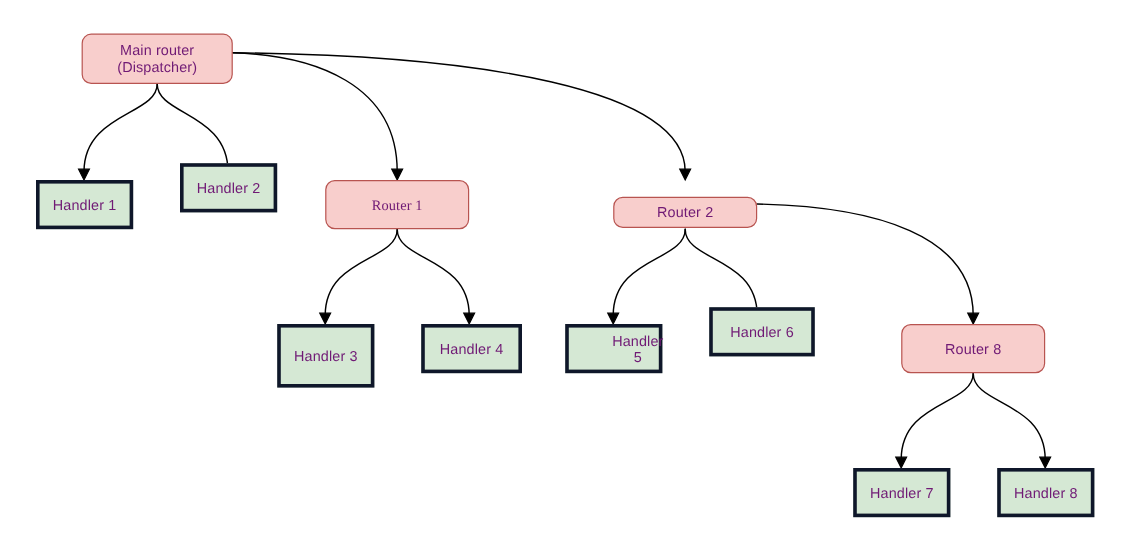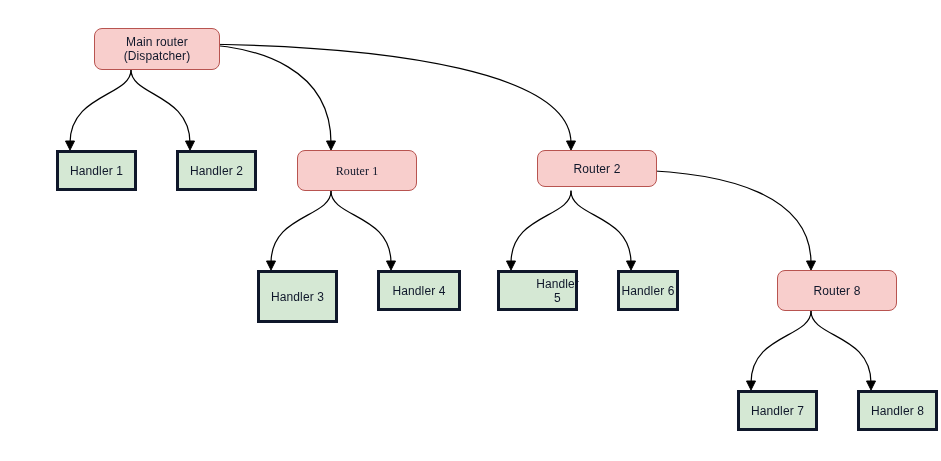--- a/index.html
+++ b/index.html
@@ -29,24 +29,23 @@
   }
   .node {
     position: absolute;
     box-sizing: border-box;
     display: flex;
     align-items: center;
     justify-content: center;
     text-align: center;
     font-size: 12px;
     line-height: 14px;
-    color: #0f172a;
+    color: #701a75;
     letter-spacing: 0.1px;
     cursor: pointer;
-    margin-left: 26px;
   }
   .node-router {
     background: #f8cecc;
     border: 1px solid #b85450;
     border-radius: 8px;
   }
   .node-handler {
     background: #d5e8d4;
     border: 3px solid #0f172a;
     border-radius: 0;
@@ -107,39 +106,39 @@
       </g>
     </svg>
   <div id="node-layer">
       <div class="node node-router" style="left: 68px; top: 28px; width: 126px; height: 42px;">
         <span class="node-label">Main router
 (Dispatcher)</span>
       </div>
       <div class="node node-handler" style="left: 30px; top: 150px; width: 81px; height: 41px;">
         <span class="node-label">Handler 1</span>
       </div>
-      <div class="node node-handler" style="left: 150px; top: 150px; width: 81px; height: 41px;">
+      <div class="node node-handler" style="left: 150px; top: 136px; width: 81px; height: 41px;">
         <span class="node-label">Handler 2</span>
       </div>
       <div class="node node-router" style="left: 271px; top: 150px; width: 120px; height: 41px; font-family: Liberation Serif, serif;">
         <span class="node-label">Router 1</span>
       </div>
-      <div class="node node-router" style="left: 511px; top: 150px; width: 120px; height: 37px;">
+      <div class="node node-router" style="left: 511px; top: 164px; width: 120px; height: 26px;">
         <span class="node-label">Router 2</span>
       </div>
       <div class="node node-handler" style="left: 231px; top: 270px; width: 81px; height: 53px;">
         <span class="node-label">Handler 3</span>
       </div>
       <div class="node node-handler" style="left: 351px; top: 270px; width: 84px; height: 41px;">
         <span class="node-label">Handler 4</span>
       </div>
       <div class="node node-handler" style="left: 471px; top: 270px; width: 81px; height: 41px; padding-left: 40px;">
         <span class="node-label">Handler 5</span>
       </div>
-      <div class="node node-handler" style="left: 591px; top: 270px; width: 62px; height: 41px;">
+      <div class="node node-handler" style="left: 591px; top: 256px; width: 88px; height: 41px;">
         <span class="node-label">Handler 6</span>
       </div>
       <div class="node node-router" style="left: 751px; top: 270px; width: 120px; height: 41px;">
         <span class="node-label">Router 8</span>
       </div>
       <div class="node node-handler" style="left: 711px; top: 390px; width: 81px; height: 41px;">
         <span class="node-label">Handler 7</span>
       </div>
       <div class="node node-handler" style="left: 831px; top: 390px; width: 81px; height: 41px;">
         <span class="node-label">Handler 8</span>

